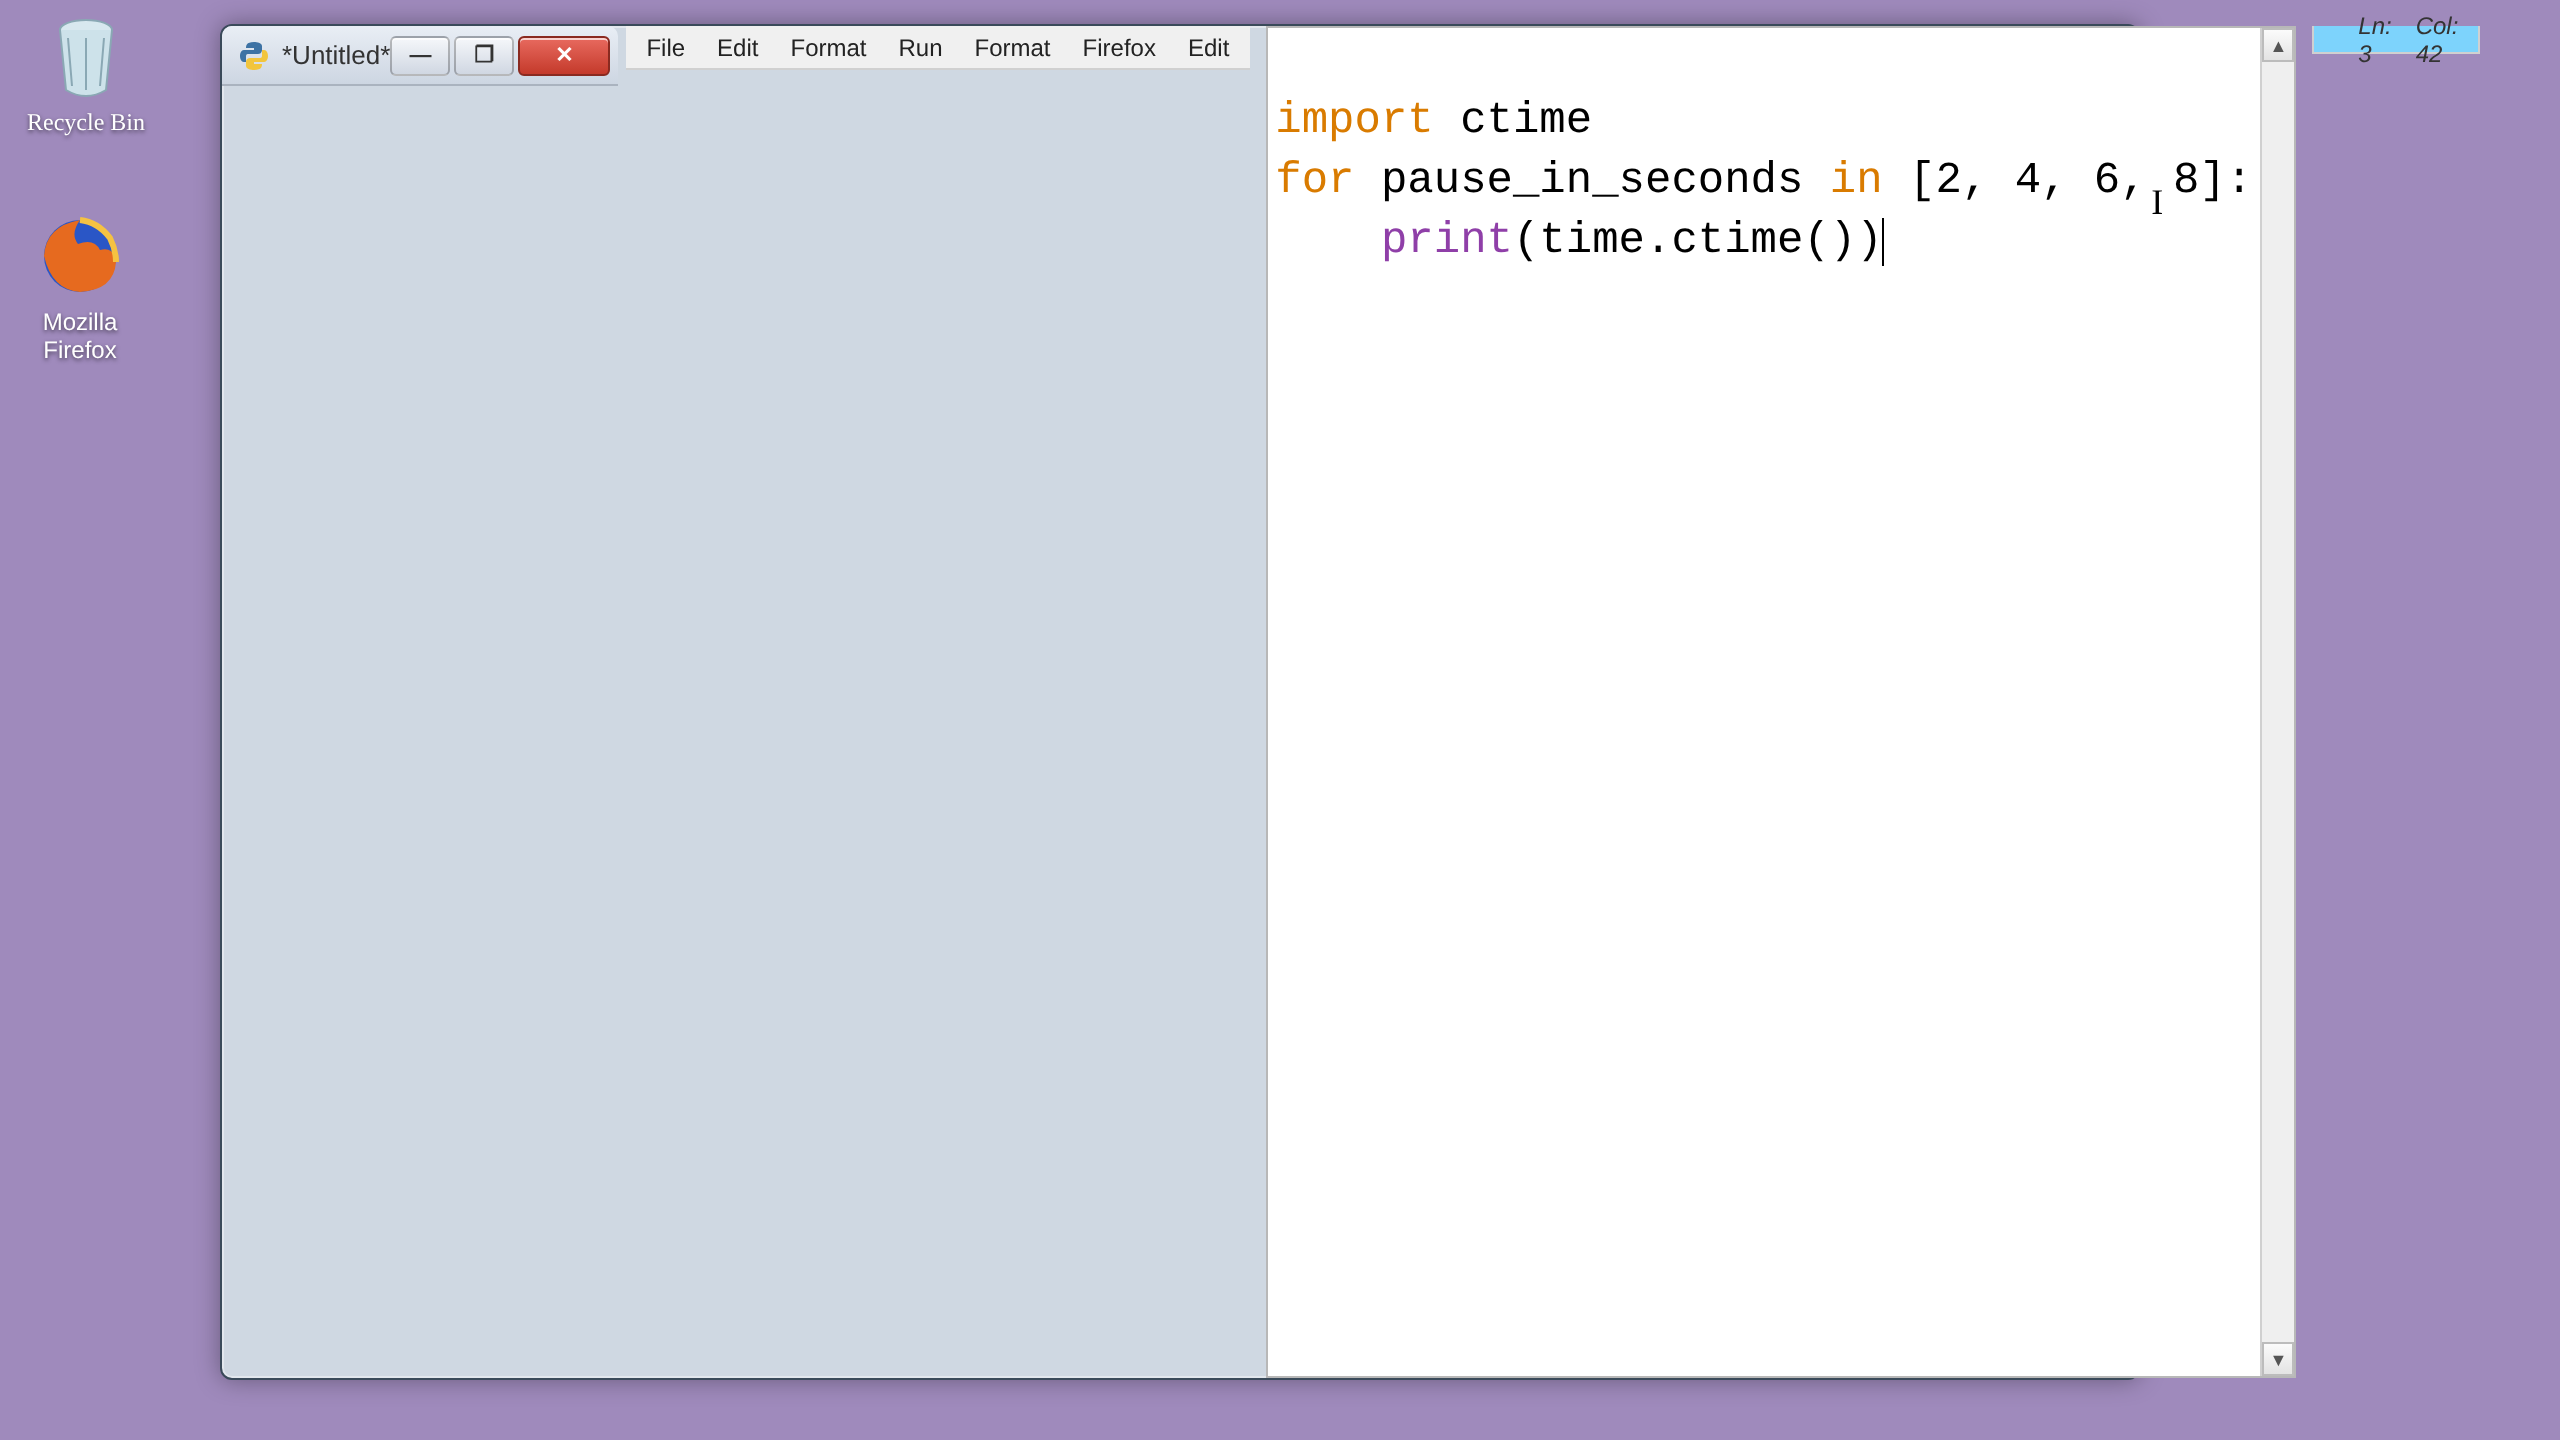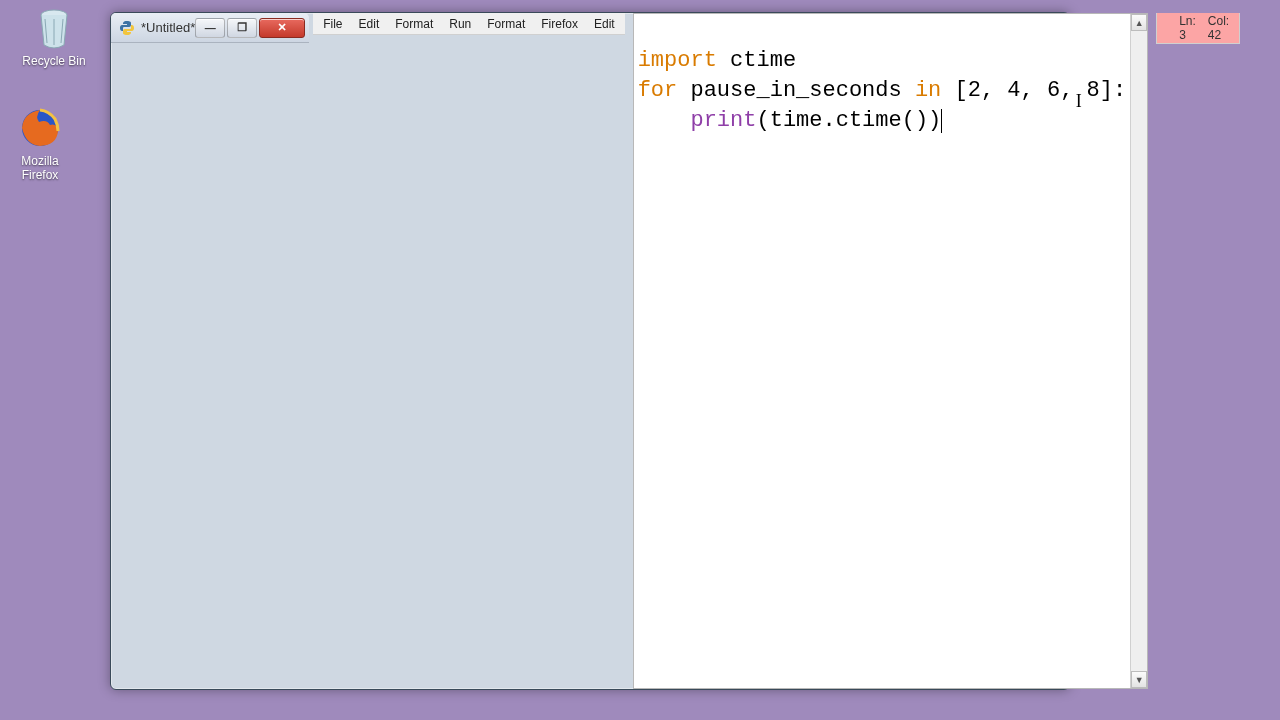--- a/index.html
+++ b/index.html
@@ -131,38 +131,39 @@
   .vscroll .sbtn {
     height: 17px;
     background: linear-gradient(#fbfbfb,#e3e3e3);
     border: 1px solid #bcbcbc;
     display:flex;align-items:center;justify-content:center;
     font-size: 9px; color:#555;
   }
   .vscroll .track { flex: 1; }
 
   .statusbar {
-    height: 31px;
+    height: 14px;
     margin: 0 4px 4px 4px;
-    background: #fca5a5;
+    background: #7dd3fc;
     border: 1px solid #d0d0d0;
     border-top: none;
     display: flex;
     align-items: center;
     justify-content: flex-end;
     padding: 0 10px;
     font-size: 12px;
     color: #333;
+    font-style: italic;
   }
   .statusbar span { margin-left: 12px; }
 </style>
 </head>
 <body>
 
-<div class="desktop-icon" style="left:18px; top:4px;">
+<div class="desktop-icon" style="left:7px; top:4px;font-family:Liberation Serif, serif;">
   <div class="icon-glyph">
     <svg width="46" height="46" viewBox="0 0 46 46">
       <ellipse cx="23" cy="10" rx="13" ry="5" fill="#d8e8ef" stroke="#8aa8b4"></ellipse>
       <path d="M10 10 L13 40 Q23 46 33 40 L36 10" fill="#cde2ea" stroke="#8aa8b4"></path>
       <path d="M14 14 L16 38 M23 14 L23 40 M32 14 L30 38" stroke="#8aa8b4" stroke-width="1" fill="none"></path>
     </svg>
   </div>
   <div class="label">Recycle Bin</div>
 </div>
 

